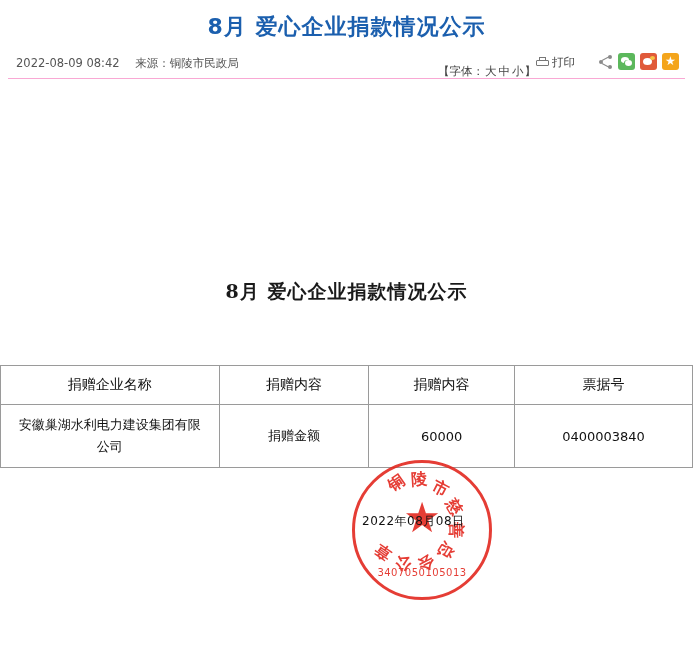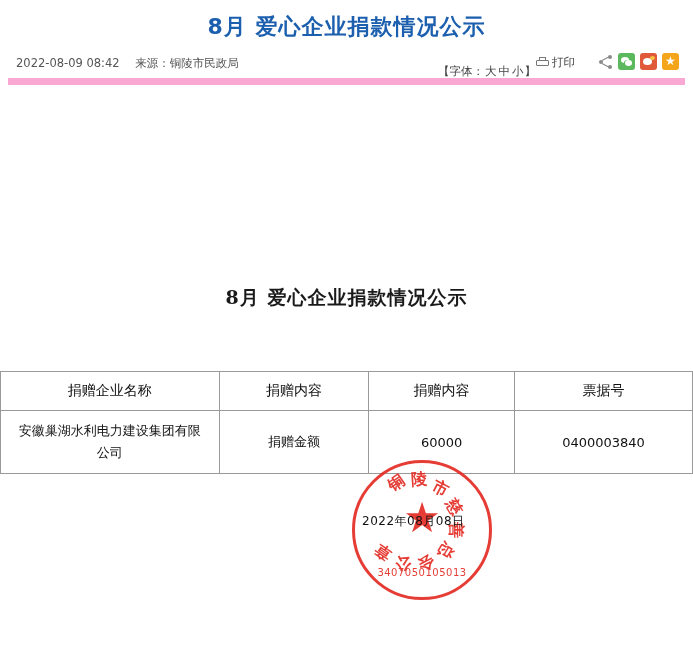--- a/index.html
+++ b/index.html
@@ -31,21 +31,21 @@
     letter-spacing: 1px;
     padding-top: 12px;
     padding-bottom: 8px;
     font-family: "DejaVu Sans", "Liberation Sans", sans-serif;
   }
 
   
   .meta-bar {
     position: relative;
     height: 28px;
-    border-bottom: 7px solid #f9a8d4;
+    border-bottom: 1px solid #f9a8d4;
     margin: 0 8px;
   }
   .meta-left {
     position: absolute;
     left: 8px;
     top: 6px;
     font-size: 11.5px;
     color: #555555;
     white-space: nowrap;
   }

